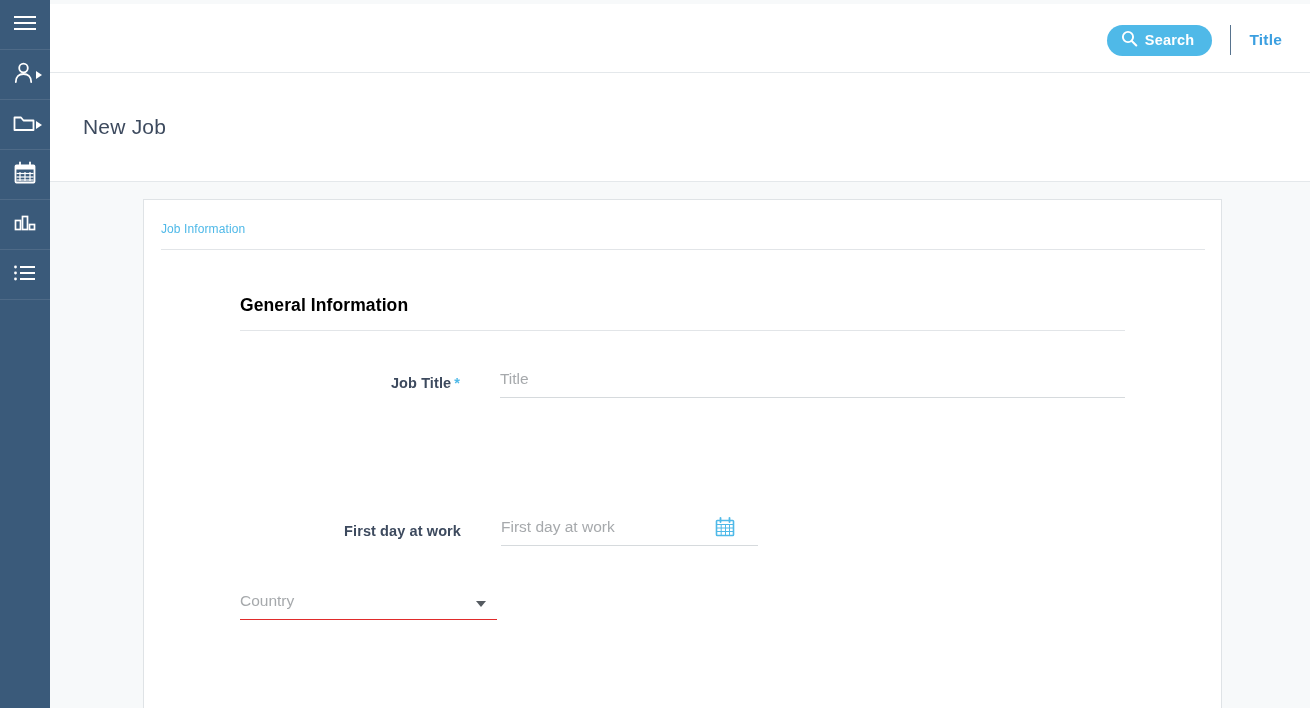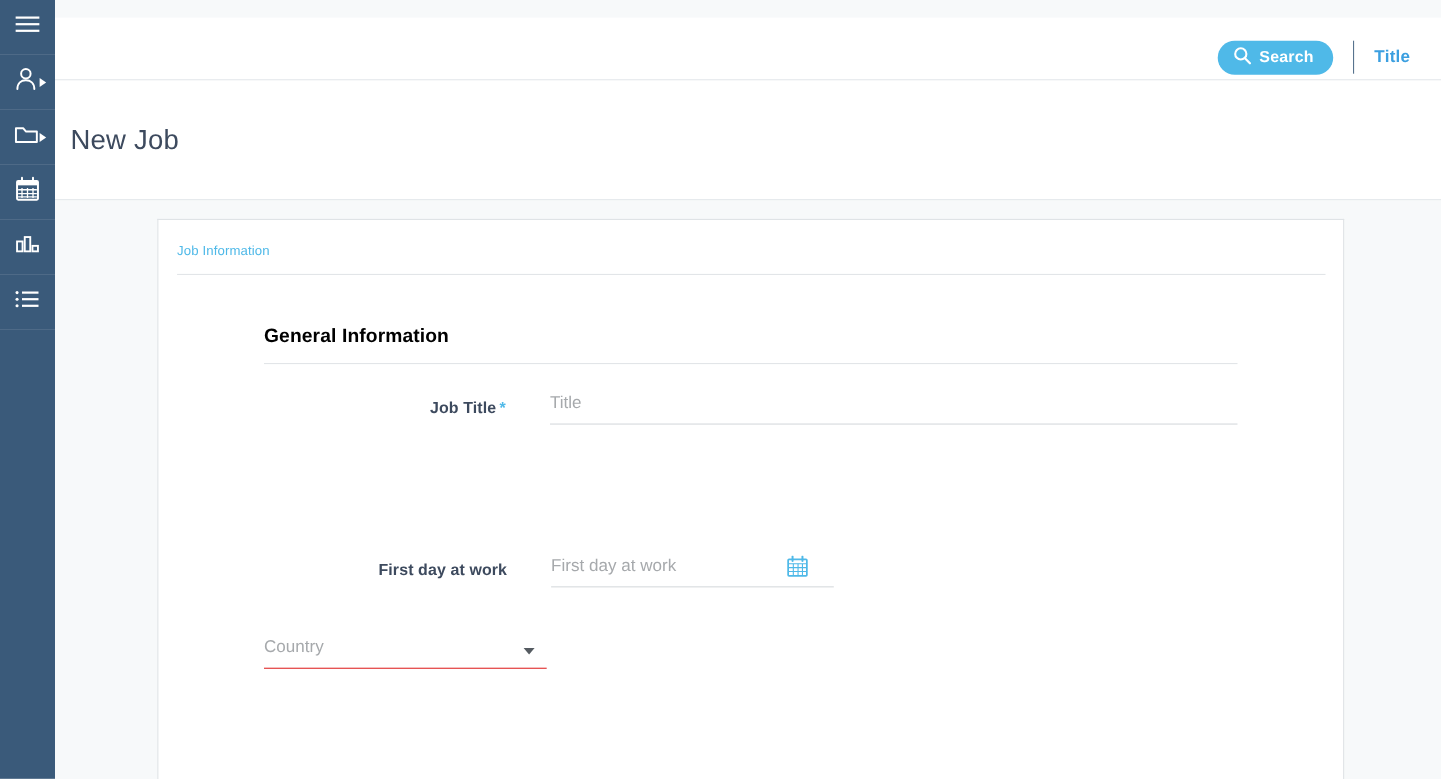--- a/index.html
+++ b/index.html
@@ -28,21 +28,21 @@
     right:8px; top:50%; transform:translateY(-50%);
     width:0; height:0;
     border-left:6px solid #ffffff;
     border-top:4.5px solid transparent;
     border-bottom:4.5px solid transparent;
   }
   .side-icon { display:block; }
 
   
   #topbar {
-    position:absolute; left:50px; top:16px;
+    position:absolute; left:50px; top:4px;
     width:1260px; height:72px;
     background:#ffffff;
     display:flex; align-items:center; justify-content:flex-end;
     padding-right:28px;
   }
   #search-btn {
     display:flex; align-items:center; gap:7px;
     background:#4fb9e8;
     border:none; border-radius:20px;
     height:31px; padding:0 18px 0 14px;
@@ -66,22 +66,22 @@
   
   #titleband {
     position:absolute; left:50px; top:72px;
     width:1260px; height:110px;
     background:#ffffff;
     border-top:1px solid #e4e8eb;
     border-bottom:1px solid #e4e8eb;
     display:flex; align-items:center;
   }
   #page-title {
-    margin-left:14px;
-    font-size:25px;
+    margin-left:33px;
+    font-size:21px;
     font-weight:400;
     color:#3d4a5e;
     letter-spacing:0.2px;
   }
 
   
   #card {
     position:absolute; left:143px; top:199px;
     width:1079px; height:600px;
     background:#ffffff;
@@ -116,21 +116,21 @@
     color:#000000;
     letter-spacing:0.1px;
   }
   #section-divider {
     margin-top:14px;
     height:1px;
     background:#e2e5e8;
   }
 
   
-  .form { margin-top:22px; }
+  .form { margin-top:34px; }
   .row {
     display:flex;
     align-items:flex-start;
     height:74px;
   }
   .lbl {
     width:261px;
     text-align:right;
     padding-top:10px;
     padding-right:40px;

